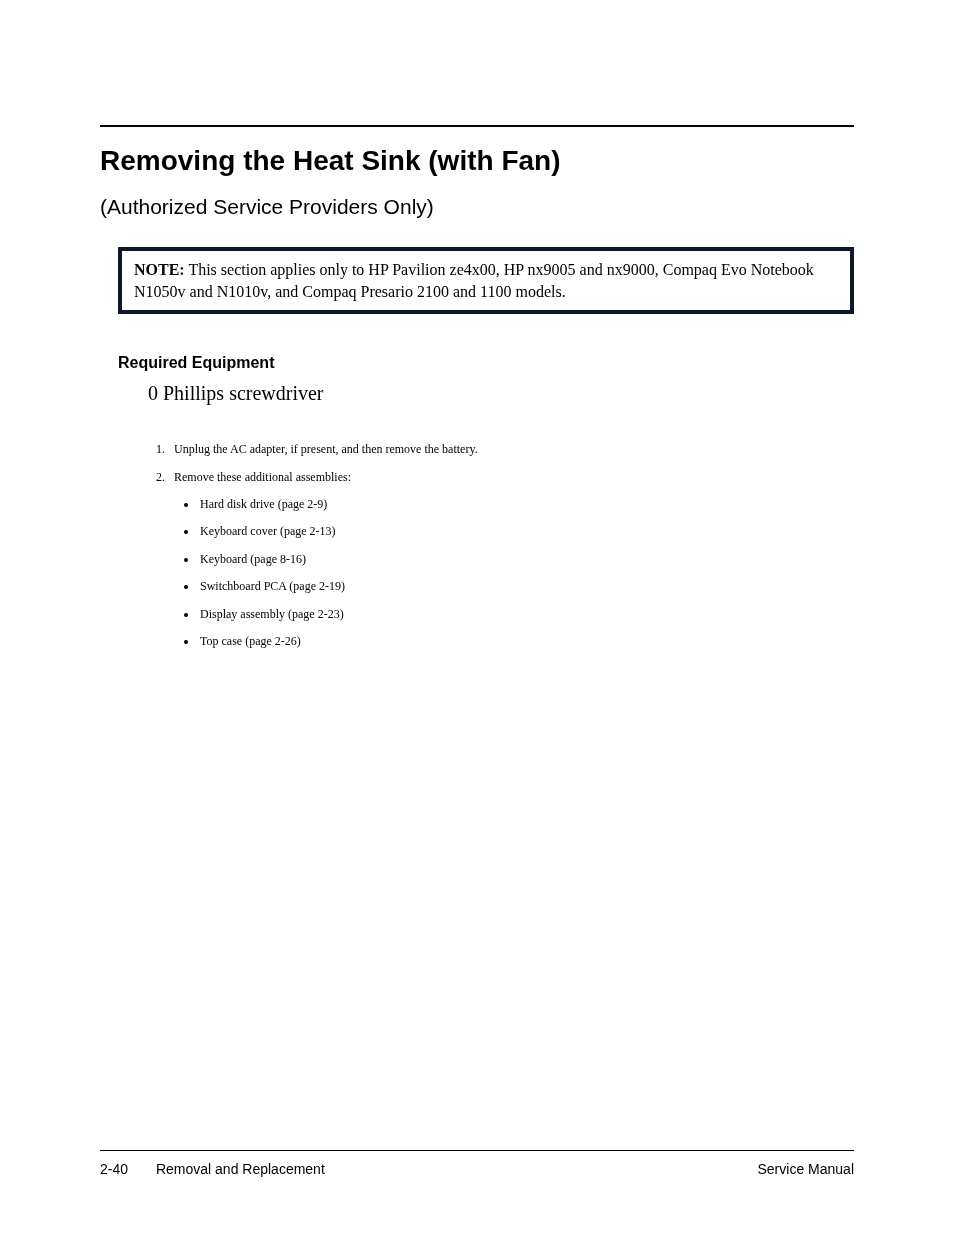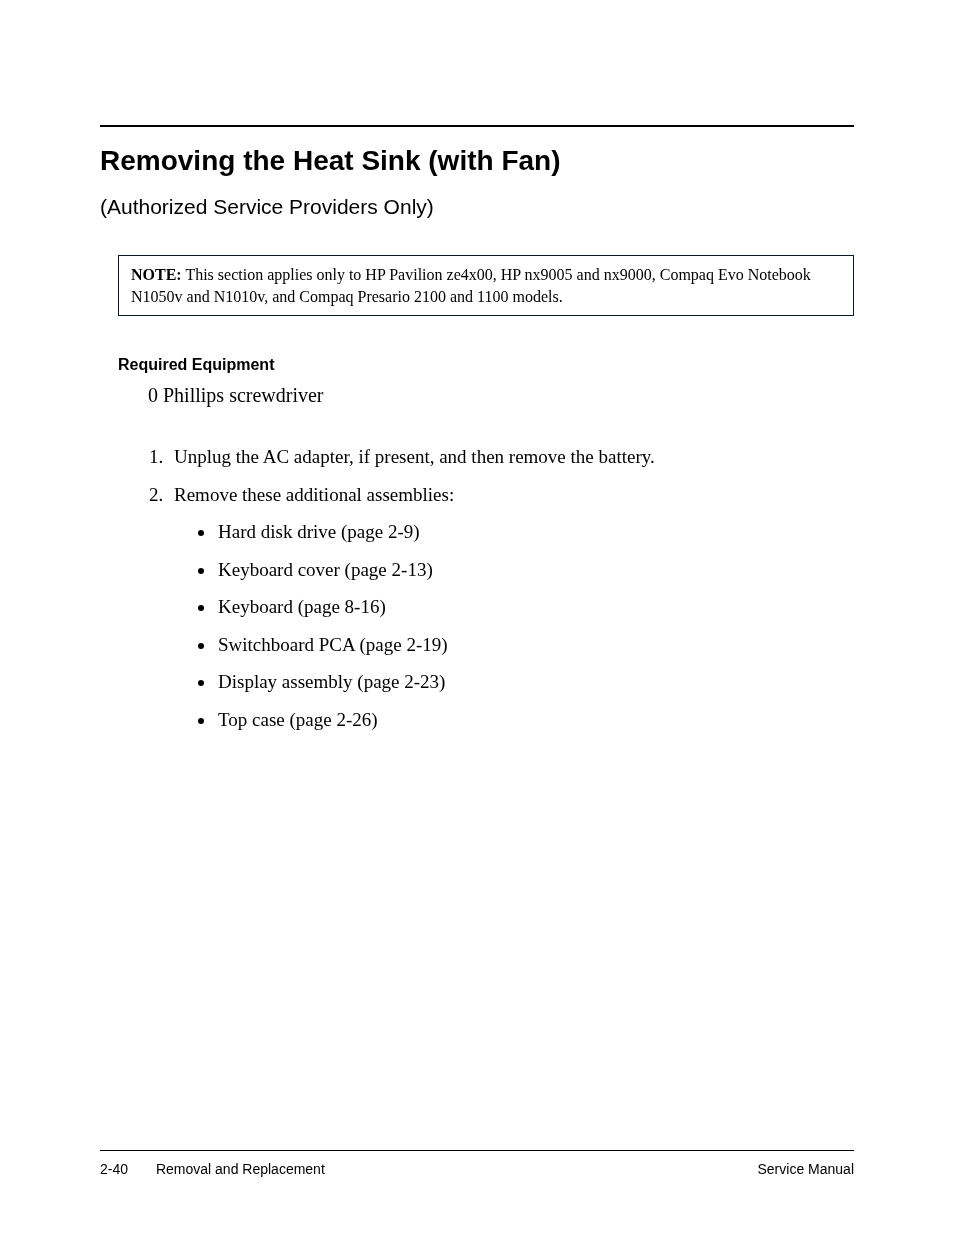--- a/index.html
+++ b/index.html
@@ -29,24 +29,24 @@
     .title {
       font-family: Arial, Helvetica, sans-serif;
       font-weight: bold;
       font-size: 28px;
       margin-bottom: 18px;
     }
     .subtitle {
       font-family: Arial, Helvetica, sans-serif;
       font-weight: normal;
       font-size: 21px;
-      margin-bottom: 36px;
+      margin-bottom: 28px;
     }
     .note-box {
-      border: 1px solid #0f172a;
+      border: 4px solid #0f172a;
       padding: 8px 12px;
       margin-left: 18px;
       margin-right: 0;
       margin-bottom: 40px;
       font-size: 16px;
       line-height: 1.35;
     }
     .note-box .label {
       font-weight: bold;
     }
@@ -59,30 +59,30 @@
     }
     .body-text {
       font-size: 20px;
       margin-left: 48px;
       margin-bottom: 36px;
     }
     ol.procedure {
       list-style: decimal;
       padding-left: 0;
       margin-left: 68px;
-      font-size: 19px;
+      font-size: 12px;
     }
     ol.procedure > li {
       padding-left: 6px;
       margin-bottom: 10px;
       line-height: 1.45;
     }
     ul.sublist {
       list-style: disc;
-      margin-left: 42px;
+      margin-left: 24px;
       margin-top: 10px;
     }
     ul.sublist > li {
       padding-left: 2px;
       margin-bottom: 10px;
     }
     .footer {
       position: absolute;
       left: 100px;
       right: 100px;

